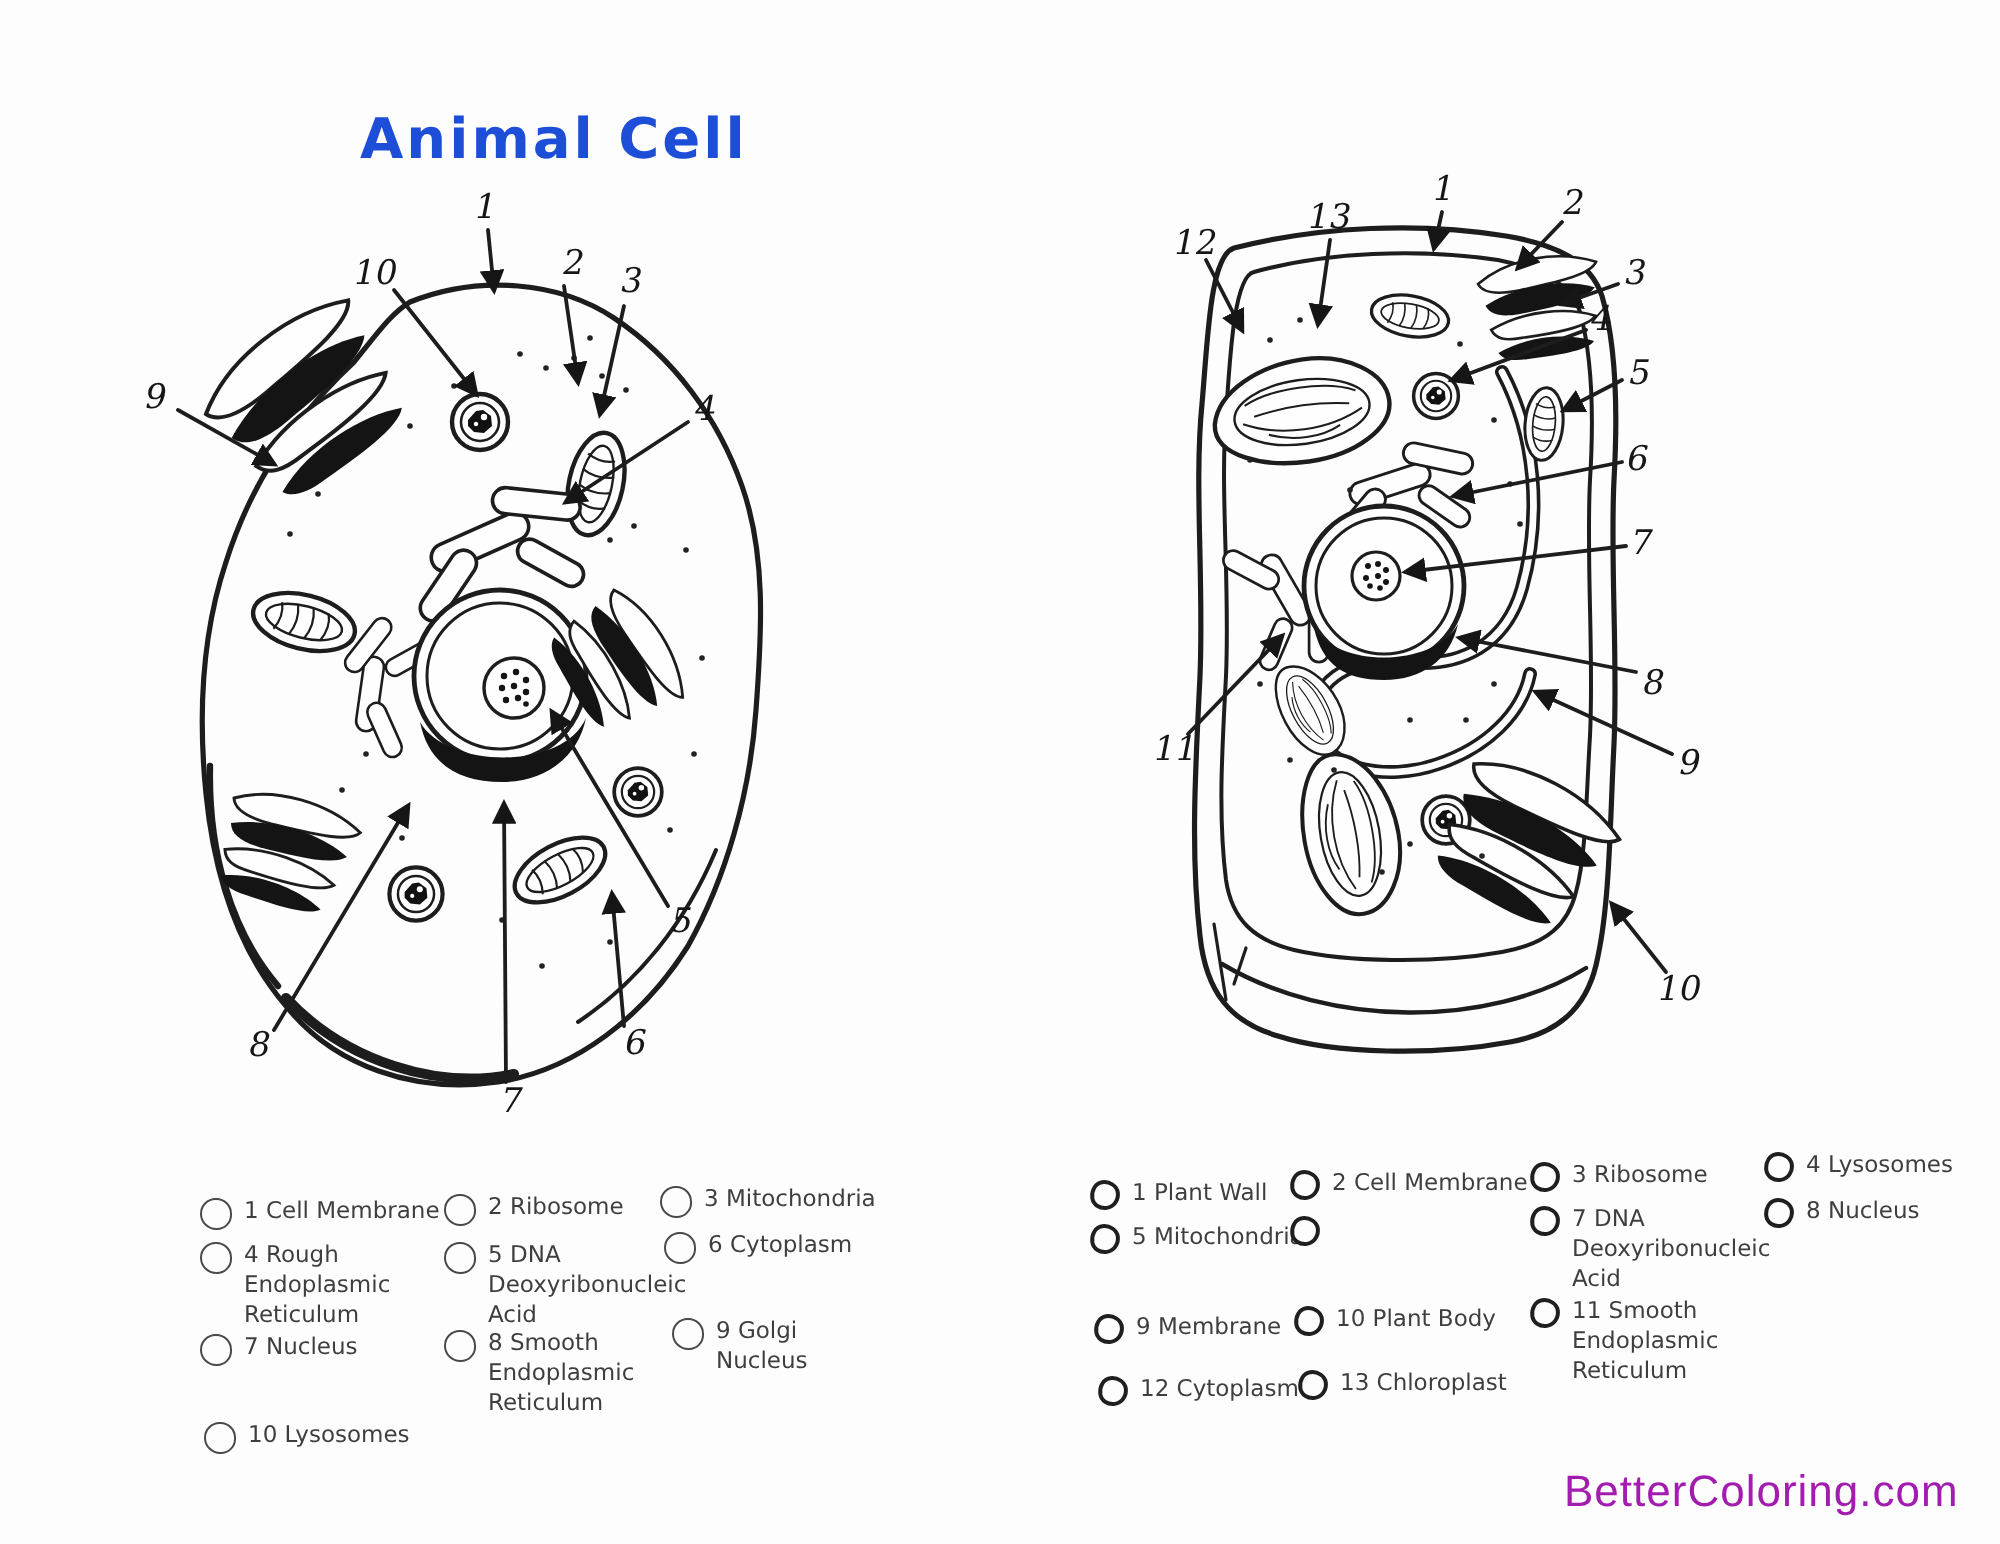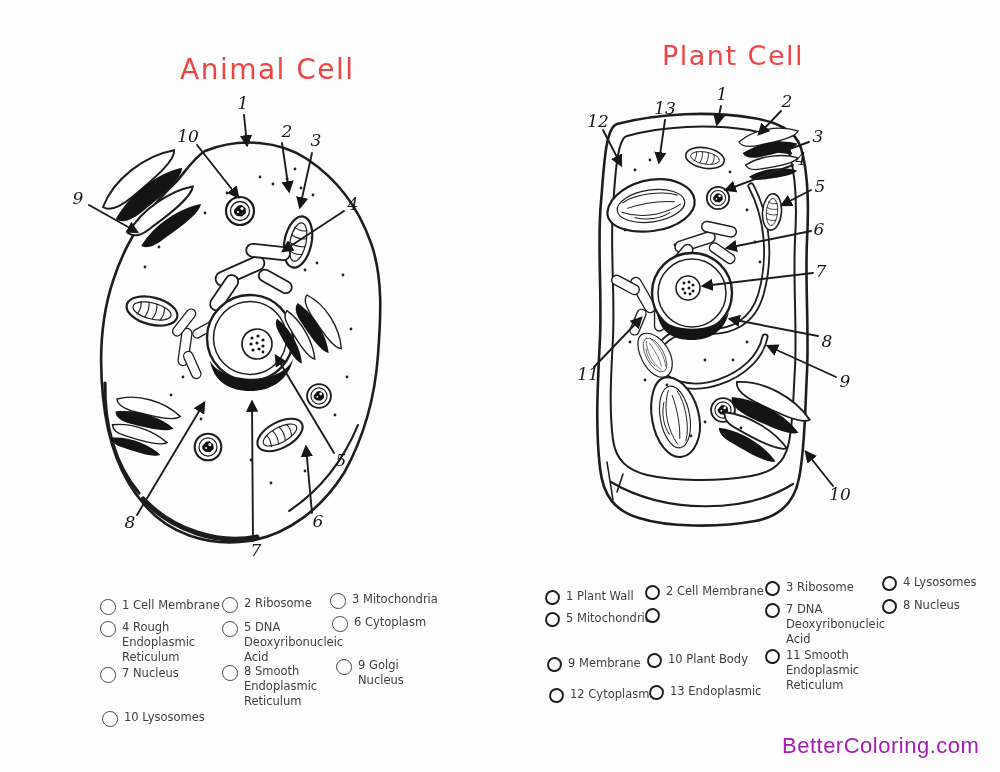--- a/index.html
+++ b/index.html
@@ -2,22 +2,22 @@
 <html><head>
 <meta charset="utf-8">
 <style>
   html,body{margin:0;padding:0;}
   body{
     width:1000px;height:772px;position:relative;overflow:hidden;
     background:#ffffff;font-family:"DejaVu Sans",sans-serif;
   }
   .page{position:absolute;inset:0;background:#fdfdfd;}
   .title{
-    position:absolute;font-family:"DejaVu Sans",sans-serif;font-weight:normal;
-    color:#ef4444;letter-spacing:1.5px;white-space:nowrap;
+    position:absolute;font-family:"DejaVu Sans",sans-serif;font-weight:bold;
+    color:#1d4ed8;letter-spacing:1.5px;white-space:nowrap;
   }
   .animal-title{left:180px;top:53px;font-size:28px;}
   .plant-title{left:662px;top:40px;font-size:27px;}
   svg.cell{position:absolute;overflow:visible;}
   .animal-svg{left:55px;top:85px;width:380px;height:500px;}
   .plant-svg{left:555px;top:80px;width:320px;height:460px;}
   .ink{stroke:#1d1d1d;fill:none;stroke-linecap:round;stroke-linejoin:round;}
   .hn{font-family:"DejaVu Serif",serif;font-style:italic;font-size:17px;fill:#161616;}
   .leg{
     position:absolute;display:flex;gap:6px;align-items:flex-start;
@@ -32,21 +32,20 @@
     position:absolute;left:782px;top:733px;font-size:22px;color:#a21caf;
     font-family:"Liberation Sans",sans-serif;letter-spacing:0.5px;
   }
 </style>
 </head>
 <body>
 
 <div class="page">
 
   <div class="title animal-title">Animal Cell</div>
-  <div class="title plant-title">Plant Cell</div>
 
   <svg class="cell animal-svg" viewBox="0 0 380 500">
     <defs>
       <marker id="ah" viewBox="0 0 10 10" refX="8" refY="5" markerWidth="6.5" markerHeight="6.5" orient="auto-start-reverse">
         <path d="M0,0 L10,5 L0,10 z" fill="#161616"></path>
       </marker>
       <g id="mito">
         <ellipse rx="26" ry="13.5" fill="#fefefe" stroke="#1d1d1d" stroke-width="2.2"></ellipse>
         <ellipse rx="19.5" ry="8" fill="none" stroke="#1d1d1d" stroke-width="1.2"></ellipse>
         <path d="M-13,-7 C-11,-2 -12,3 -14,7 M-5,-8 C-3,-2 -4,4 -6,8 M3,-8 C5,-2 4,4 2,8 M11,-7 C13,-2 12,3 10,7" fill="none" stroke="#1d1d1d" stroke-width="1.1"></path>
@@ -362,18 +361,18 @@
     <div class="leg" style="left:765px;top:648px;width:140px">
       <span class="circ p-circ"></span>
       <span class="lt"><span>11</span> <span>Smooth Endoplasmic Reticulum</span></span>
     </div>
     <div class="leg" style="left:549px;top:687px;width:115px">
       <span class="circ p-circ"></span>
       <span class="lt"><span>12</span> <span>Cytoplasm</span></span>
     </div>
     <div class="leg" style="left:649px;top:684px;width:125px">
       <span class="circ p-circ"></span>
-      <span class="lt"><span>13</span> <span>Endoplasmic</span></span>
+      <span class="lt"><span>13</span> <span>Chloroplast</span></span>
     </div>
   </div>
 
   <div class="watermark">BetterColoring.com</div>
 </div>
 
 </body></html>

